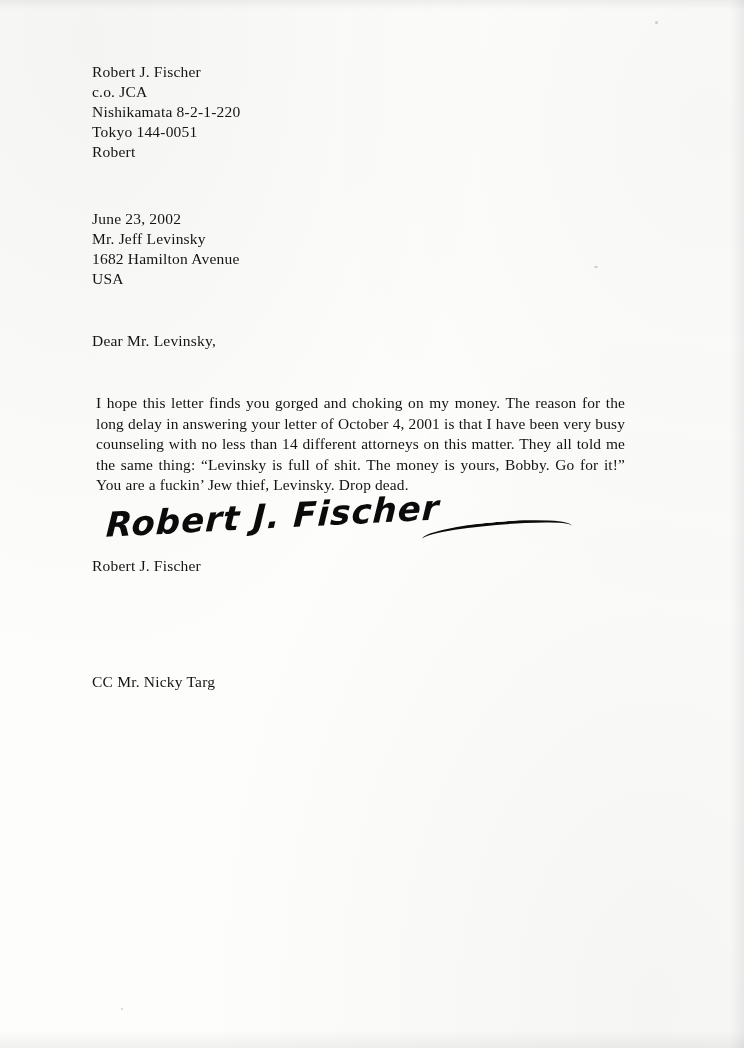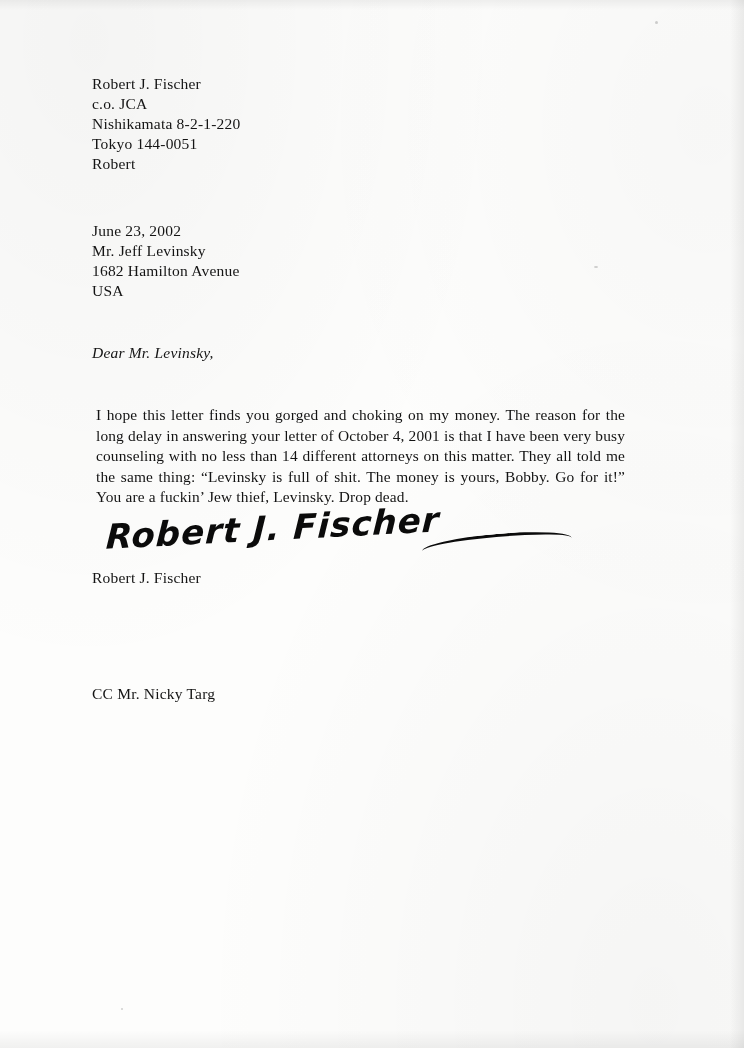--- a/index.html
+++ b/index.html
@@ -39,21 +39,21 @@
   }
   .speck {
     position: absolute;
     background: rgba(0,0,0,0.18);
     border-radius: 50%;
   }
 
   .letter {
     position: absolute;
     left: 92px;
-    top: 74px;
+    top: 62px;
     width: 548px;
   }
 
   .block { margin: 0; }
 
   .addr-line,
   .date-line,
   .recip-line,
   .salutation,
   .closing,
@@ -63,21 +63,21 @@
     font-size: 15.5px;
     line-height: 20px;
     letter-spacing: 0.2px;
     color: #141414;
     white-space: pre;
   }
 
   .sender-block { margin-bottom: 0; }
   .date-block { margin-top: 47px; }
   .recipient-block { }
-  .salutation-block { margin-top: 42px; font-style: italic; }
+  .salutation-block { margin-top: 42px; }
 
   .body-block {
     margin-top: 42px;
     width: 537px;
     font-size: 15.4px;
     line-height: 20.5px;
     text-align: justify;
     letter-spacing: 0.15px;
     color: #131313;
   }

